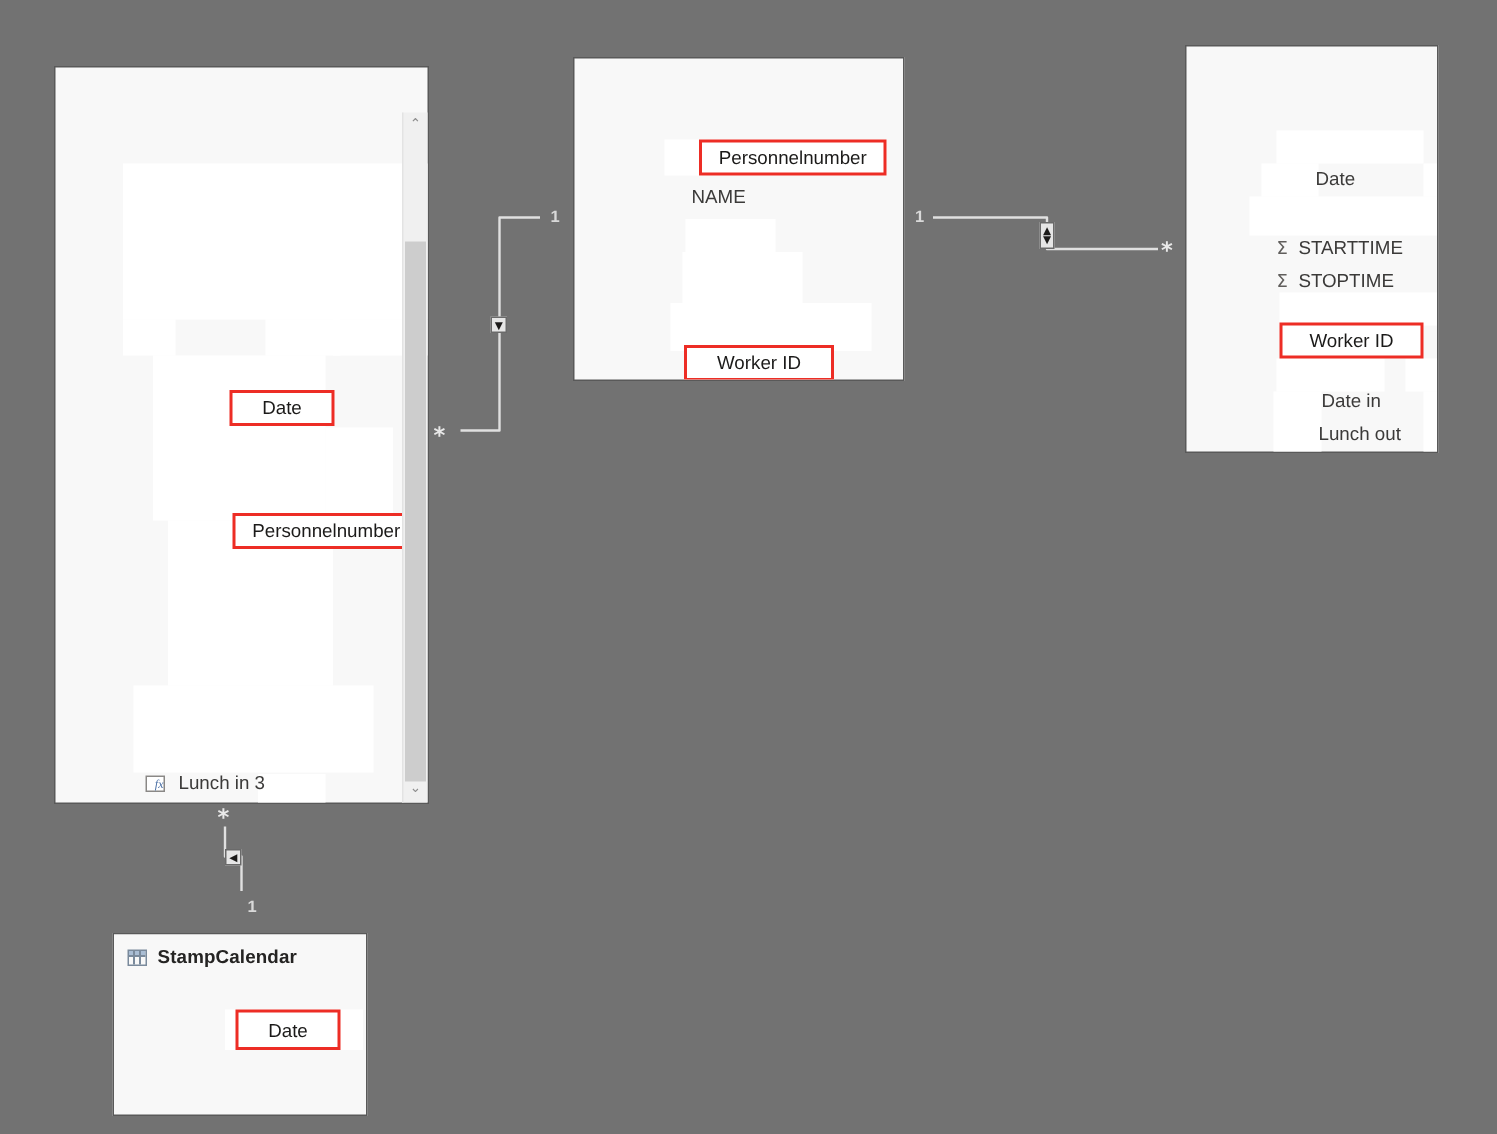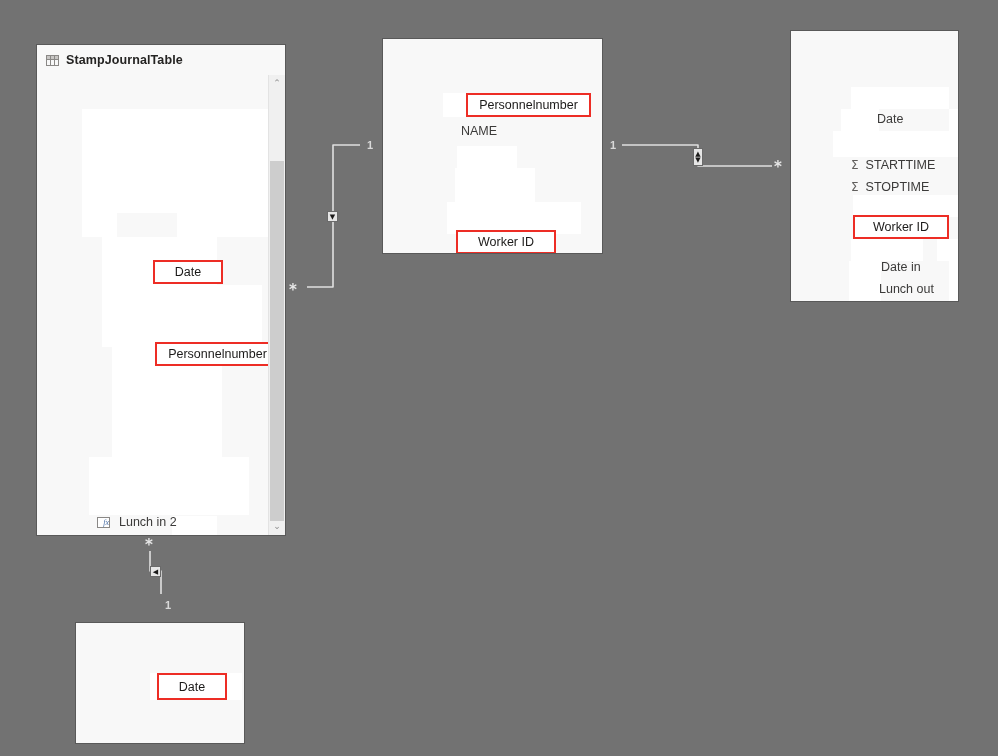--- a/index.html
+++ b/index.html
@@ -201,39 +201,35 @@
     font-family: "DejaVu Sans", sans-serif;
   }
 </style>
 </head>
 <body>
 
 <div id="canvas">
 
   <div id="cards">
       <div class="table-card" style="left: 36px; top: 44px; width: 250px; height: 492px;">
-        <div class="card-header">
-          <span class="tbl-icon"></span>
-          <span class="card-title">StampJournalTable</span>
-        </div>
         <div class="card-body">
           <div class="redact" style="left: 5px; top: 34px; width: 215px; height: 104px;"></div>
           <div class="redact" style="left: 5px; top: 138px; width: 35px; height: 24px;"></div>
           <div class="redact" style="left: 100px; top: 138px; width: 50px; height: 24px;"></div>
           <div class="redact" style="left: 145px; top: 138px; width: 75px; height: 24px;"></div>
           <div class="redact" style="left: 25px; top: 162px; width: 115px; height: 110px;"></div>
           <div class="redact" style="left: 140px; top: 210px; width: 45px; height: 62px;"></div>
           <div class="redact" style="left: 35px; top: 272px; width: 110px; height: 110px;"></div>
           <div class="redact" style="left: 12px; top: 382px; width: 160px; height: 58px;"></div>
           <div class="redact" style="left: 95px; top: 441px; width: 45px; height: 20px;"></div>
           <div class="hl" style="left: 76px; top: 185px; width: 70px; height: 24px;">Date</div>
           <div class="hl" style="left: 78px; top: 267px; width: 125px; height: 24px;">Personnelnumber</div>
           <div class="field" style="left: 20px; top: 441px;">
             <span class="fx-icon">fx</span>
-            <span class="fname">Lunch in 2</span>
+            <span class="fname">Lunch in 3</span>
           </div>
         </div>
         <div class="scrollbar">
           <div class="sb-arrow up">⌃</div>
           <div class="sb-thumb" style="top: 86px; height: 360px;"></div>
           <div class="sb-arrow down">⌄</div>
         </div>
       </div>
       <div class="table-card" style="left: 382px; top: 38px; width: 221px; height: 216px;">
         <div class="card-body">
@@ -273,20 +269,24 @@
           <div class="hl" style="left: 22px; top: 154px; width: 96px; height: 24px;">Worker ID</div>
           <div class="field" style="left: 50px; top: 200px; width: 120px; justify-content: flex-start;">
             <span class="fname">Date in</span>
           </div>
           <div class="field" style="left: 48px; top: 222px; width: 120px; justify-content: flex-start;">
             <span class="fname">Lunch out</span>
           </div>
         </div>
       </div>
       <div class="table-card" style="left: 75px; top: 622px; width: 170px; height: 122px;">
+        <div class="card-header">
+          <span class="tbl-icon date"></span>
+          <span class="card-title">StampCalendar</span>
+        </div>
         <div class="card-body">
           <div class="redact" style="left: 34px; top: 20px; width: 18px; height: 27px;"></div>
           <div class="redact" style="left: 108px; top: 20px; width: 18px; height: 27px;"></div>
           <div class="hl" style="left: 41px; top: 20px; width: 70px; height: 27px;">Date</div>
         </div>
       </div>
     </div>
 
   <svg id="rel-layer" width="998" height="756" viewBox="0 0 998 756">
 

